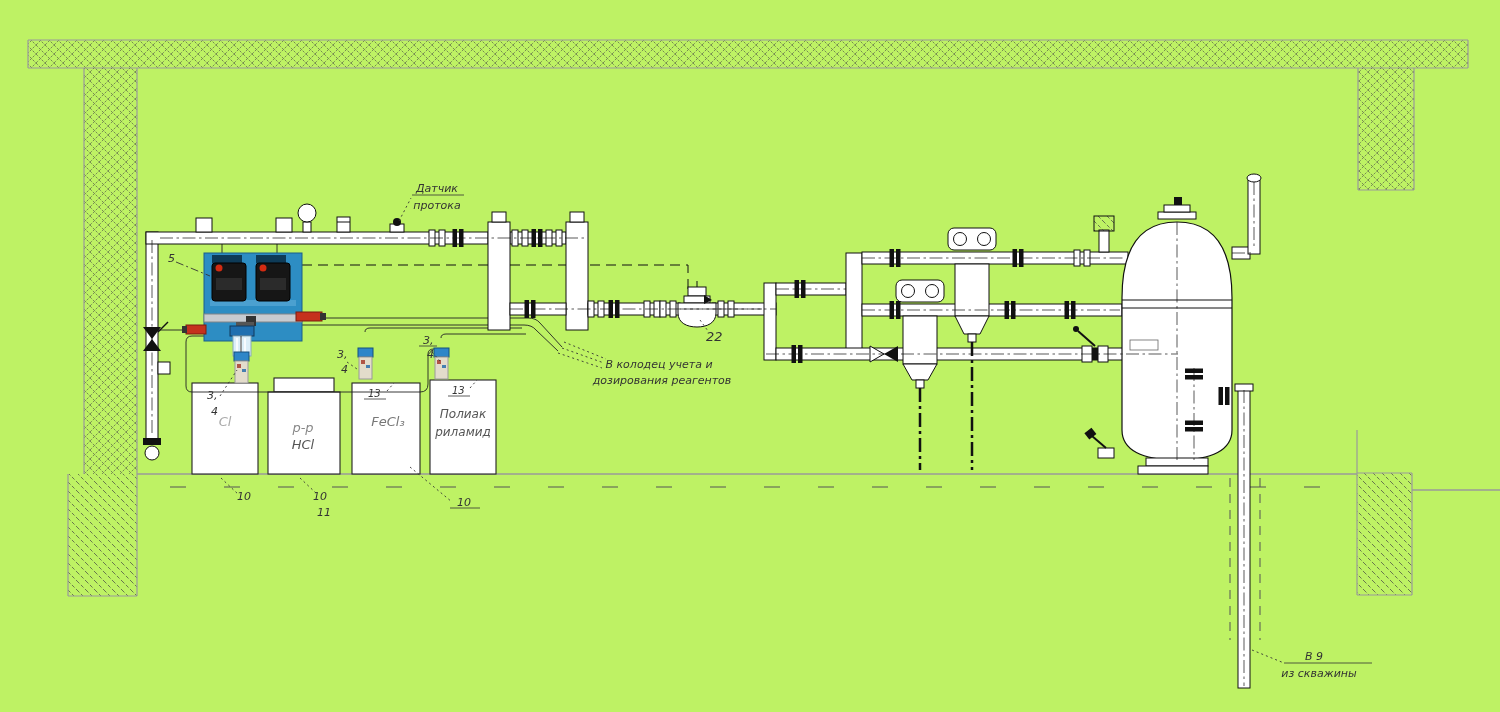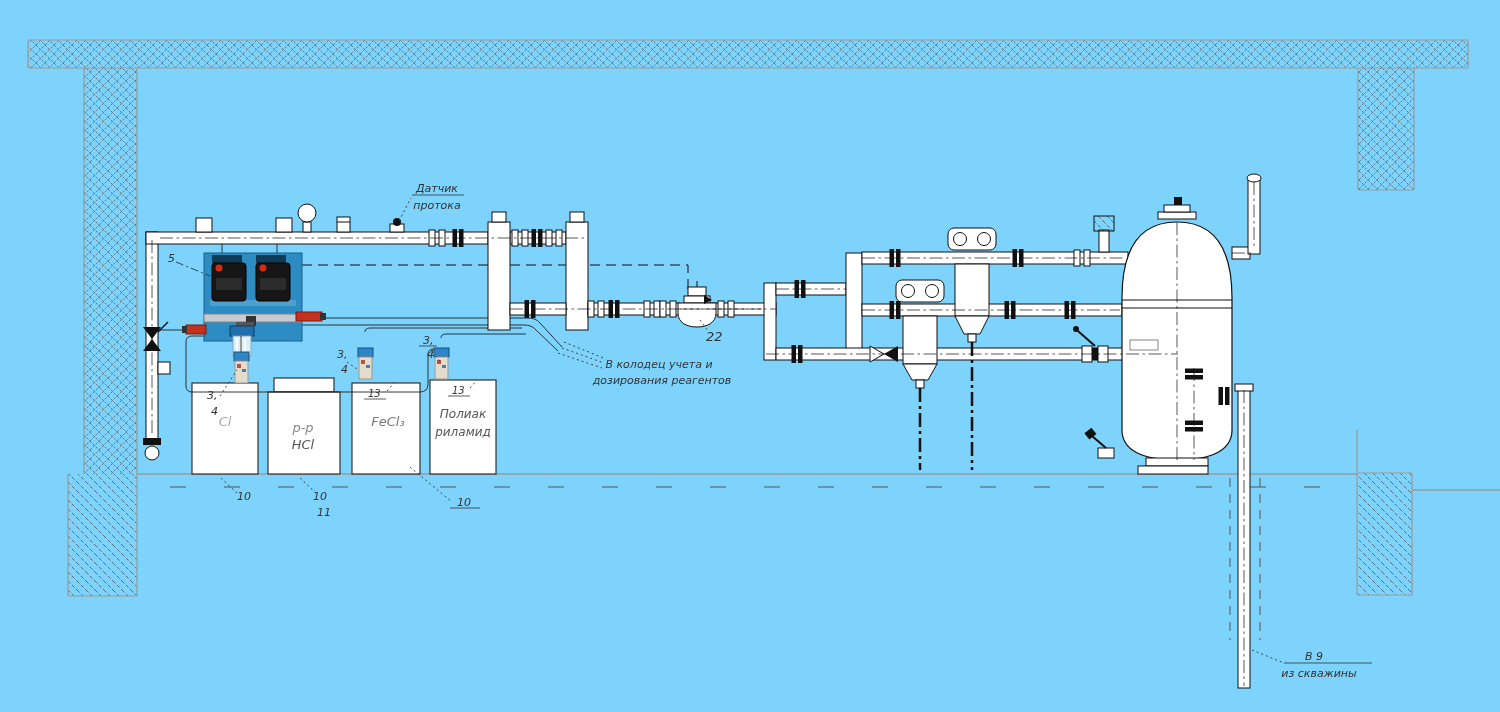--- a/index.html
+++ b/index.html
@@ -1,16 +1,16 @@
 <!DOCTYPE html>
 <html><head>
 <meta charset="utf-8">
 <style>
   html,body{margin:0;padding:0;background:#fff;}
-  .canvas{position:relative;width:1500px;height:712px;background:#7dd3fc;overflow:hidden;
+  .canvas{position:relative;width:1500px;height:712px;background:#bef264;overflow:hidden;
           font-family:"DejaVu Sans",sans-serif;}
   svg{display:block;}
   .lbl{font:italic 11px "DejaVu Sans",sans-serif;fill:#333;}
   .lbl-sm{font:italic 10px "DejaVu Sans",sans-serif;fill:#333;}
   .num{font:italic 11px "DejaVu Sans",sans-serif;fill:#333;}
   .num-lg{font:italic 13px "DejaVu Sans",sans-serif;fill:#333;}
   .tklbl{font:italic 13px "DejaVu Sans",sans-serif;}
 </style>
 </head>
 <body>

